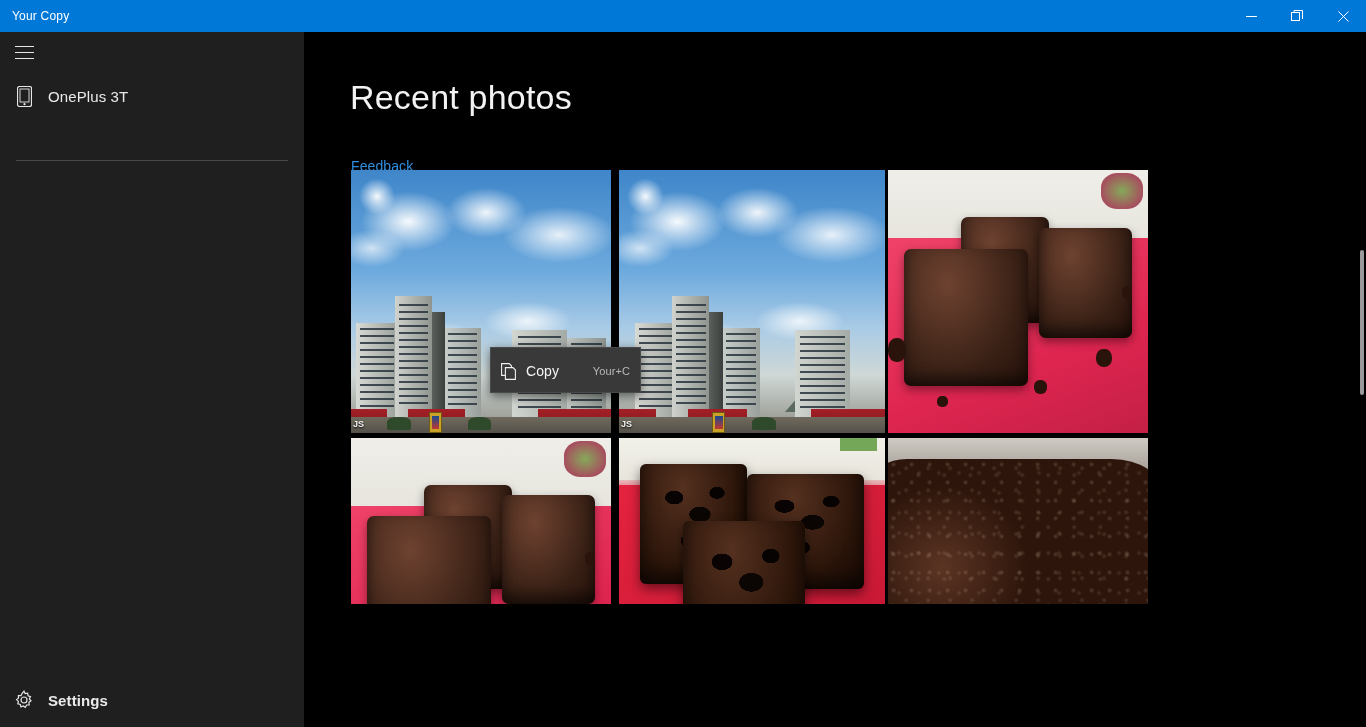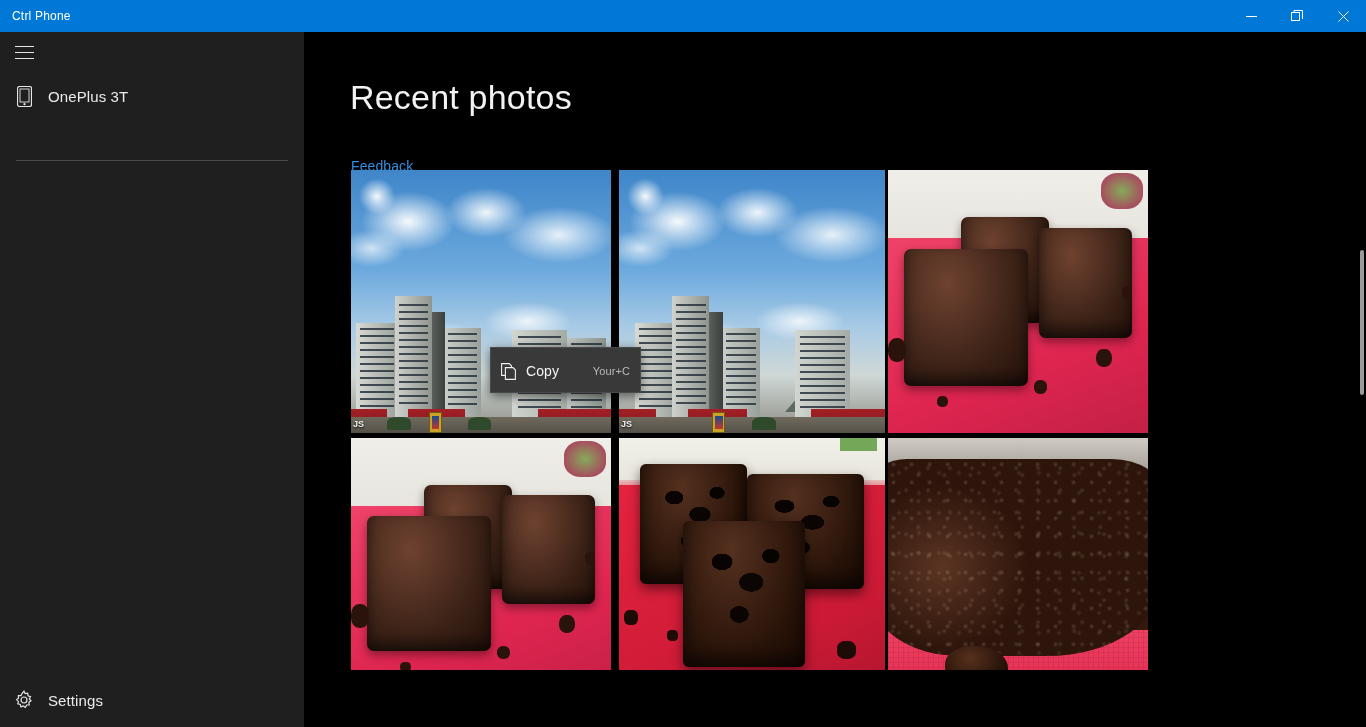--- a/index.html
+++ b/index.html
@@ -70,21 +70,21 @@
     white-space: nowrap;
   }
   .nav-divider {
     position: absolute; left: 16px; top: 128px;
     width: 272px; height: 1px; background: #4a4a4a;
   }
 
   
   .content {
     position: absolute; left: 304px; top: 32px;
-    width: 1062px; height: 638px;
+    width: 1062px; height: 572px;
     background: #000;
     overflow: hidden;
   }
   .page-title {
     position: absolute; left: 46px; top: 46px;
     color: #f2f2f2; font-size: 34px; font-weight: 300;
     letter-spacing: .2px; white-space: nowrap;
   }
   .refresh-link {
     position: absolute; left: 47px; top: 126px;
@@ -359,21 +359,21 @@
     background: #9a9a9a;
     border-radius: 2px;
   }
 </style>
 </head>
 <body>
 
 <div id="app">
 
   <div class="titlebar">
-    <div class="titlebar-title">Ctrl Phone</div>
+    <div class="titlebar-title">Your Copy</div>
     <div class="win-controls">
       <div class="win-btn">
         <svg width="11" height="11" viewBox="0 0 11 11">
             <path d="M0 5.5 H11" stroke="#fff" stroke-width="1"></path>
           </svg>
       </div>
       <div class="win-btn">
         <svg width="12" height="12" viewBox="0 0 12 12">
           <rect x="0.5" y="2.5" width="8" height="8" fill="none" stroke="#fff" stroke-width="1"></rect>
           <path d="M3 2.5 V0.5 H11.5 V9" fill="none" stroke="#fff" stroke-width="1"></path>
@@ -405,21 +405,21 @@
           <circle cx="7.5" cy="18.2" r="1.1" fill="#e6e6e6"></circle>
         </svg>
       </div>
       <div class="nav-label">OnePlus 3T</div>
     </div>
 
     <div class="nav-divider"></div>
 
 
 
-    <div class="nav-item" style="top:648px;position:absolute;">
+    <div class="nav-item" style="top:648px;position:absolute;font-weight:bold;">
       <div class="nav-icon">
         <svg width="20" height="20" viewBox="0 0 20 20">
           <g fill="none" stroke="#e6e6e6" stroke-width="1.2">
             <circle cx="10" cy="10" r="3"></circle>
             <path d="M10 1.2 L11.1 3.6 L13.7 3.1 L14 5.7 L16.5 6.6 L15.3 8.9 L17 10.8 L14.9 12.3 L15.2 14.9 L12.6 15 L11.3 17.3 L9.2 16 L7 17 L6.3 14.5 L3.8 13.9 L4.4 11.4 L2.6 9.6 L4.5 8.2 L4.4 5.6 L7 5.6 L8.2 3.3 Z"></path>
           </g>
         </svg>
       </div>
       <div class="nav-label">Settings</div>
     </div>

